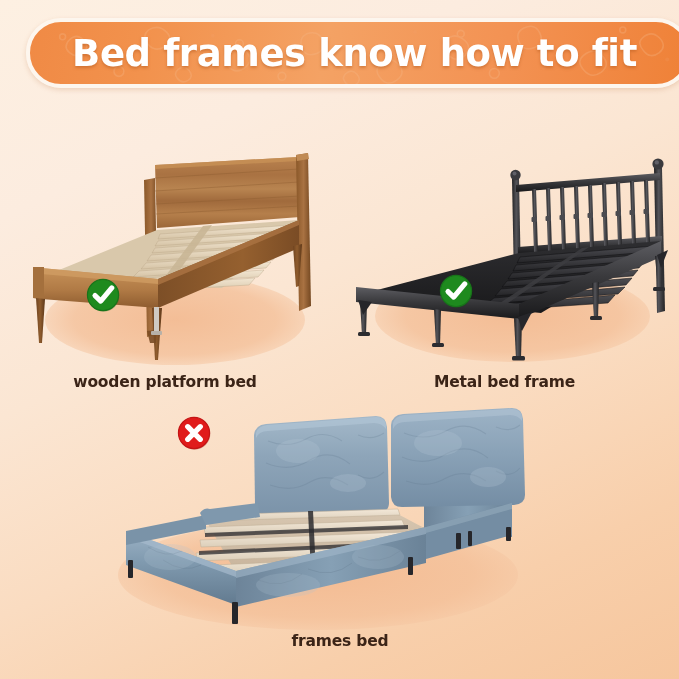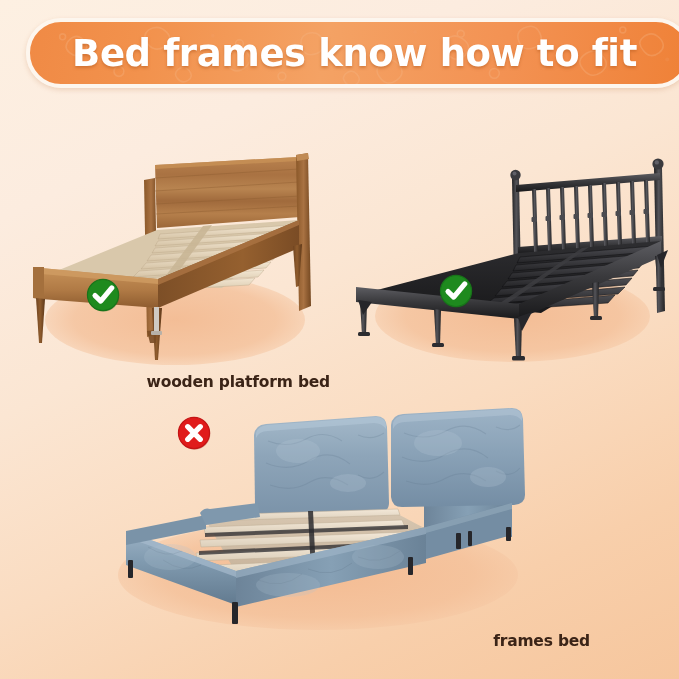--- a/index.html
+++ b/index.html
@@ -61,21 +61,21 @@
     white-space: nowrap;
     padding-right: 8px;
   }
 
   
   .bed-panel { position: absolute; }
 
   .bed-label {
     position: absolute;
     width: 100%;
-    text-align: right;
+    text-align: center;
     font-family: "DejaVu Sans", sans-serif;
     font-size: 15.5px;
     font-weight: bold;
     color: #3b2417;
     letter-spacing: -0.2px;
     white-space: nowrap;
   }
 
   .badge {
     position: absolute;
@@ -345,20 +345,21 @@
 
     <div class="badge" style="left:107px; top:152px;">
       <svg viewBox="0 0 40 40">
         <circle cx="20.6" cy="20.8" r="16.6" fill="#0b5c0b" opacity="0.35"></circle>
         <circle cx="20" cy="20" r="16.4" fill="#1e8a1e"></circle>
         <circle cx="20" cy="20" r="16.4" fill="none" stroke="#18741a" stroke-width="1.2"></circle>
         <path d="M11.6 20.6 L17.6 26.4 L29.2 12.6" fill="none" stroke="#ffffff" stroke-width="5.4" stroke-linecap="round" stroke-linejoin="round"></path>
       </svg>
     </div>
 
+    <div class="bed-label" style="top:253px;">Metal bed frame</div>
   </div>
 
   <div class="bed-panel" style="left:90px; top:400px; width:500px; height:270px;">
 
     <div class="shadow-ellipse" style="left:28px; top:120px; width:400px; height:110px;"></div>
 
     <svg class="art" style="left:18px; top:5px;" width="420" height="230" viewBox="0 0 420 230">
       <defs>
         <linearGradient id="pbCushA" x1="0" y1="0" x2="0" y2="1">
           <stop offset="0%" stop-color="#a3b8c9"></stop>

